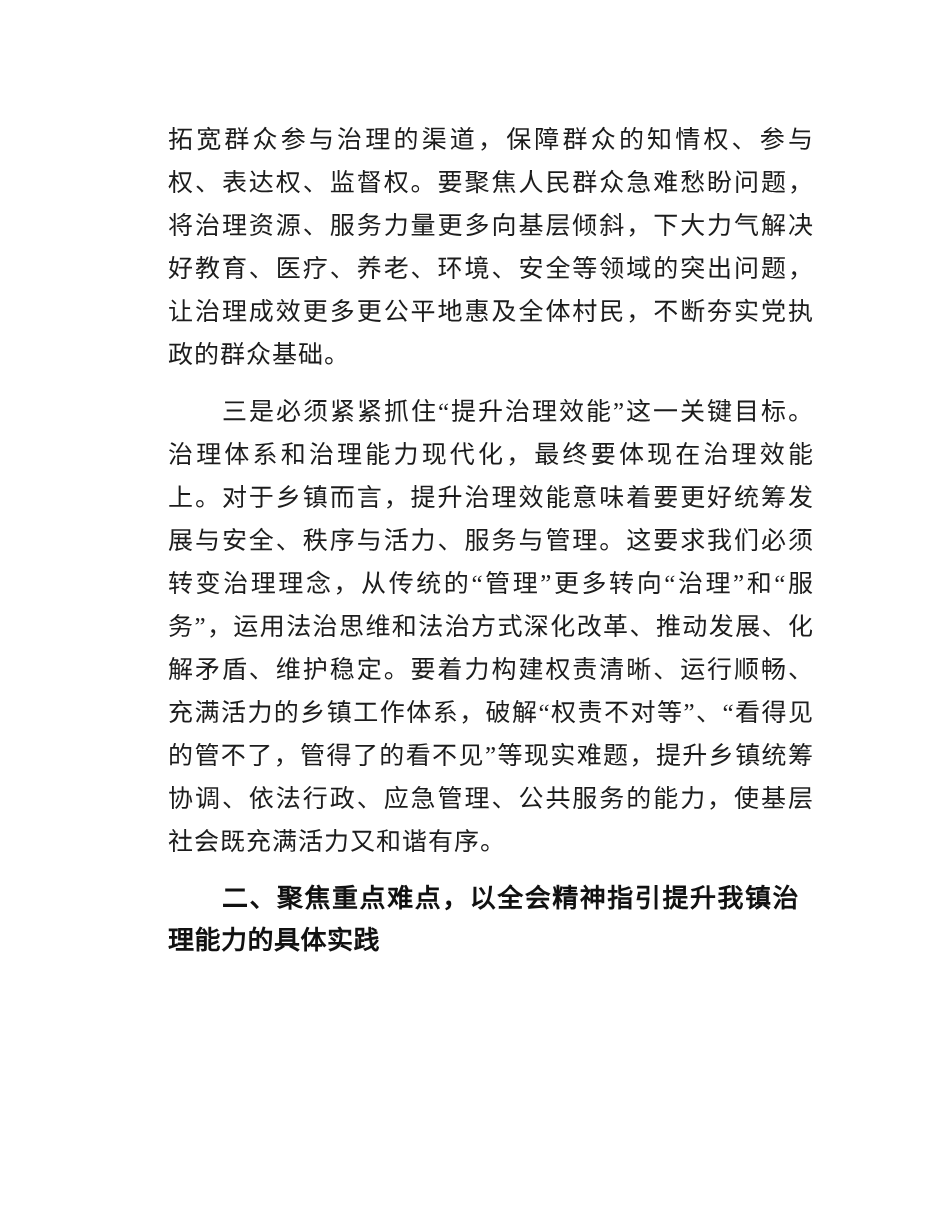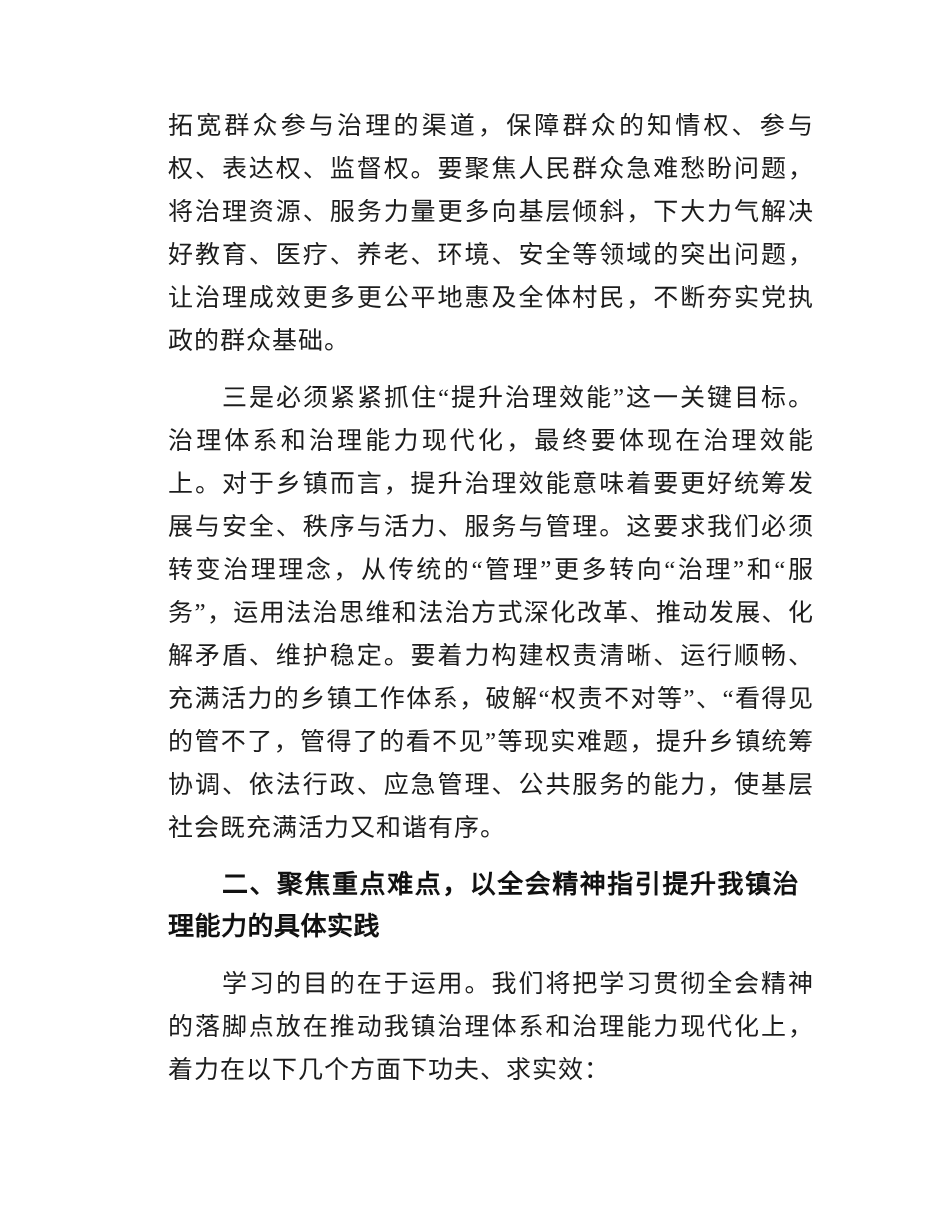--- a/index.html
+++ b/index.html
@@ -19,21 +19,21 @@
     height: 1230px;
     background: #ffffff;
   }
   .content {
     position: absolute;
     left: 168px;
     top: 104px;
     width: 646px;
   }
   .para {
-    margin: 0 0 14px 0;
+    margin: 14px 0 14px 0;
     font-family: "Liberation Serif", serif;
     font-size: 25px;
     line-height: 43px;
     letter-spacing: 1px;
     color: #1c1c1c;
     text-align: justify;
     text-justify: inter-character;
   }
   .heading {
     margin: 8px 15px 15px 0;
@@ -51,15 +51,14 @@
   }
 </style>
 </head>
 <body>
 
 <div class="page">
   <div class="content">
     <p class="para">拓宽群众参与治理的渠道，保障群众的知情权、参与权、表达权、监督权。要聚焦人民群众急难愁盼问题，将治理资源、服务力量更多向基层倾斜，下大力气解决好教育、医疗、养老、环境、安全等领域的突出问题，让治理成效更多更公平地惠及全体村民，不断夯实党执政的群众基础。</p>
     <p class="para indent">三是必须紧紧抓住“提升治理效能”这一关键目标。治理体系和治理能力现代化，最终要体现在治理效能上。对于乡镇而言，提升治理效能意味着要更好统筹发展与安全、秩序与活力、服务与管理。这要求我们必须转变治理理念，从传统的“管理”更多转向“治理”和“服务”，运用法治思维和法治方式深化改革、推动发展、化解矛盾、维护稳定。要着力构建权责清晰、运行顺畅、充满活力的乡镇工作体系，破解“权责不对等”、“看得见的管不了，管得了的看不见”等现实难题，提升乡镇统筹协调、依法行政、应急管理、公共服务的能力，使基层社会既充满活力又和谐有序。</p>
     <h2 class="heading indent">二、聚焦重点难点，以全会精神指引提升我镇治理能力的具体实践</h2>
-    <p class="para indent">学习的目的在于运用。我们将把学习贯彻全会精神的落脚点放在推动我镇治理体系和治理能力现代化上，着力在以下几个方面下功夫、求实效：</p>
   </div>
 </div>
 
 </body></html>

